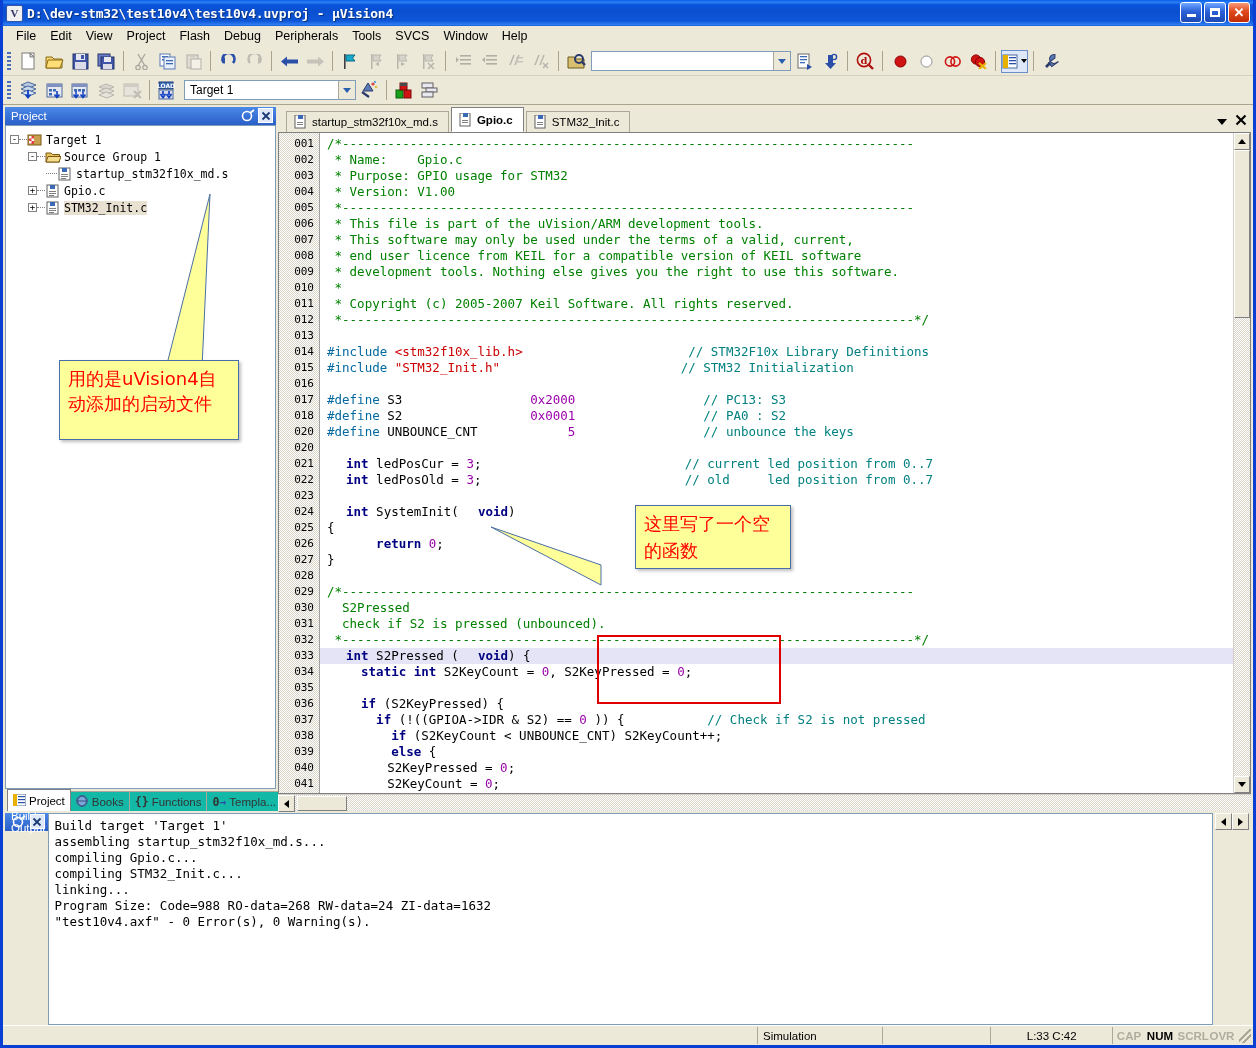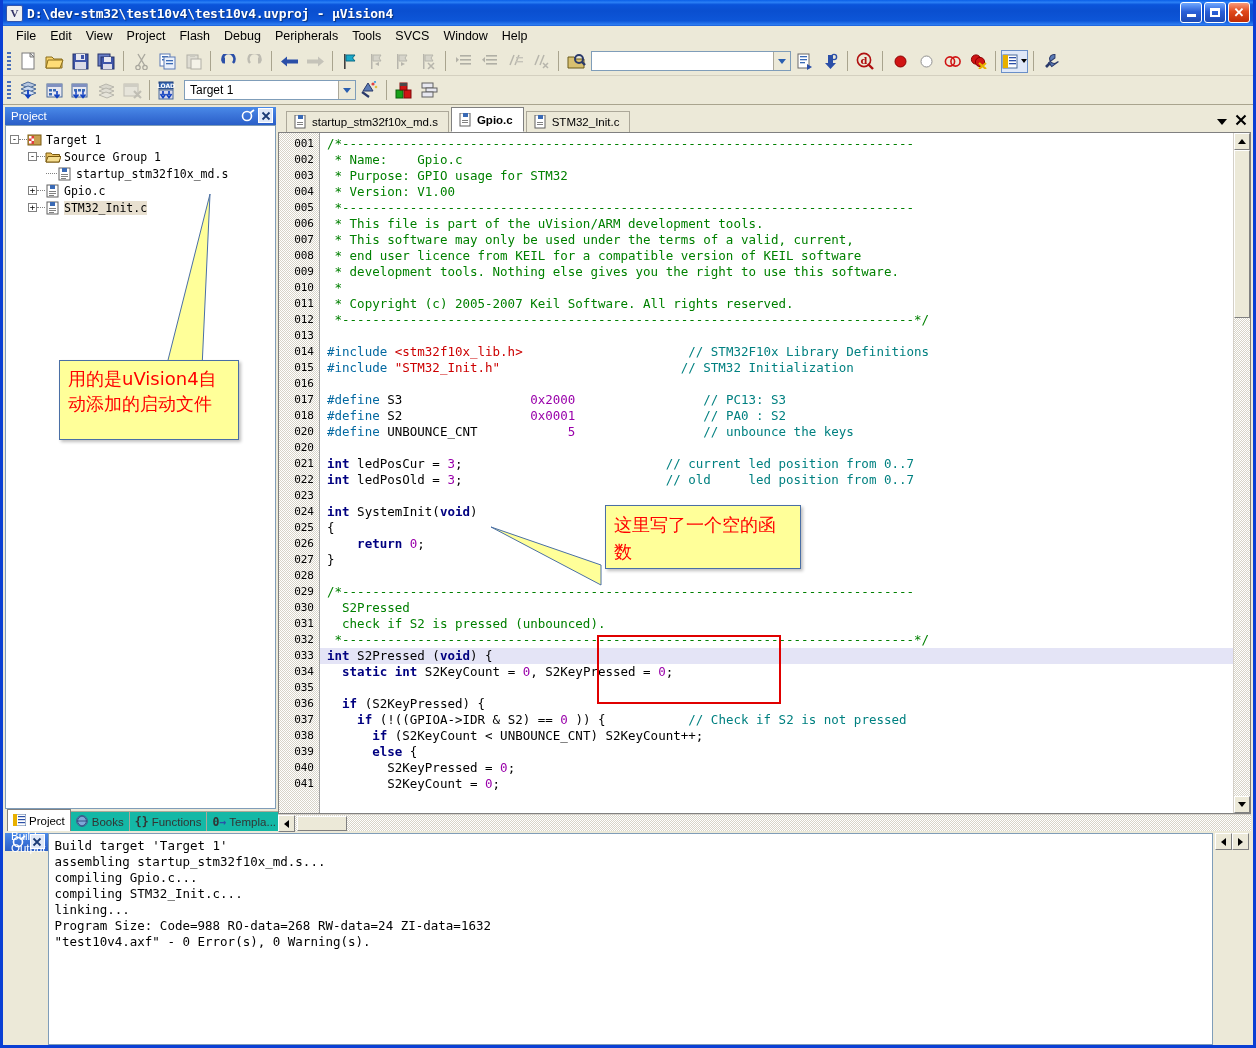--- a/index.html
+++ b/index.html
@@ -187,21 +187,21 @@
   .gline { height: 16px; line-height: 16px; text-align: right; padding-right: 5px; color: #000; }
   .codelines {
     flex: 1 1 auto; padding-top: 3px; padding-left: 7px;
     font-family: "DejaVu Sans Mono", monospace; font-size: 12.5px;
     white-space: pre; overflow: hidden; position: relative;
   }
   .cline { height: 16px; line-height: 16px; }
   .cline.hl { background: #e4e4f6; margin-left: -7px; padding-left: 7px; }
   .c-cmt { color: #008000; }
   .c-lcmt { color: #008080; }
-  .c-kw { color: #000080; font-weight: bold; }
+  .c-kw { color: #000080; font-weight: bold; margin-left: 19px; }
   .c-pre { color: #0369a1; }
   .c-str { color: #cc0000; }
   .c-num { color: #9900aa; }
   .c-plain { color: #000; }
 
   
   .vscroll {
     flex: 0 0 17px; width: 17px; background: repeating-conic-gradient(#ffffff 0% 25%, #d8d4c8 0% 50%) 0 0/2px 2px;
     display: flex; flex-direction: column; border-left: 1px solid #d4d0c8;
   }
@@ -262,21 +262,21 @@
   }
 
   
   .callout {
     position: absolute; background: #ffff99; border: 1px solid #4a6fa5;
     box-shadow: 2px 2px 3px rgba(0,0,0,.25);
     color: #ff0000; font-family: "DejaVu Sans", sans-serif;
     font-size: 18px; line-height: 25px; padding: 5px 8px; z-index: 60;
   }
   #callout-1 { left: 56px; top: 360px; width: 180px; height: 80px; }
-  #callout-2 { left: 602px; top: 505px; width: 196px; height: 64px; font-size: 18px; line-height: 27px; }
+  #callout-2 { left: 632px; top: 505px; width: 156px; height: 64px; font-size: 18px; line-height: 27px; font-family: Liberation Serif, serif; }
   .callout-arrow { position: absolute; z-index: 59; }
 
   
   #code-redbox {
     position: absolute; left: 318px; top: 502px; width: 184px; height: 69px;
     border: 2px solid #e00000; z-index: 40; pointer-events: none;
   }
 </style>
 </head>
 <body>
@@ -921,17 +921,30 @@
       <div class="sbtn left">
           <i></i>
         </div>
       <div style="flex:1 1 auto;background:repeating-conic-gradient(#ffffff 0% 25%, #d8d4c8 0% 50%) 0 0/2px 2px;"></div>
       <div class="sbtn right">
           <i></i>
         </div>
     </div>
   </div>
 
+  <div class="statusbar">
+    <div style="flex:0 0 752px;"></div>
+    <div class="sfield" style="width:150px;">Simulation</div>
+    <div class="sfield" style="width:128px;"></div>
+    <div class="sfield" style="width:140px;justify-content:flex-start;padding-left:36px;">L:33 C:42</div>
+    <div class="sfield" style="border-left:1px solid #aca899;padding:0;display:flex;">
+      <span class="sind">CAP</span>
+      <span class="sind on">NUM</span>
+      <span class="sind">SCRL</span>
+      <span class="sind">OVR</span>
+    </div>
+    <div class="grip-corner"></div>
+  </div>
 
   <div class="callout" id="callout-1">用的是uVision4自动添加的启动文件</div>
   <div class="callout" id="callout-2">这里写了一个空的函数</div>
 
 </div>
 
 </body></html>

